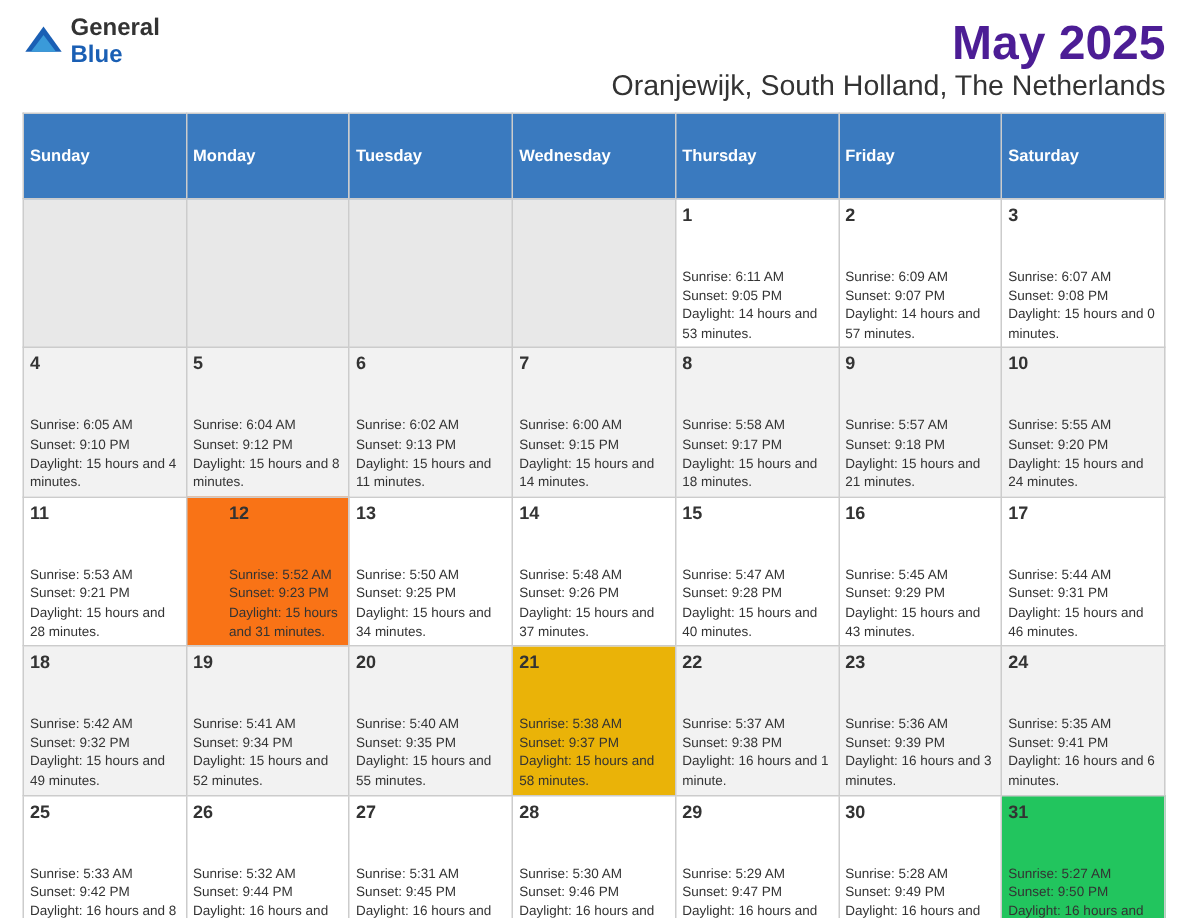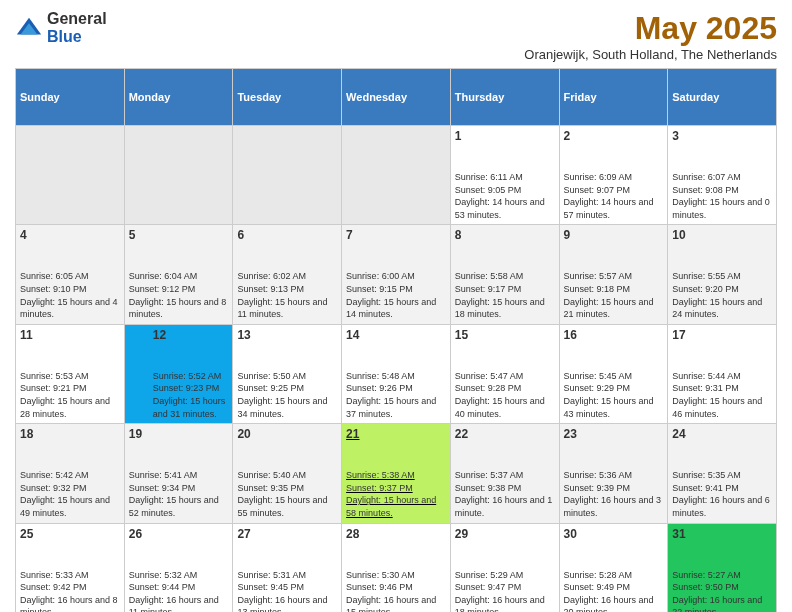--- a/index.html
+++ b/index.html
@@ -44,24 +44,24 @@
     .logo-icon {
       width: 28px;
       height: 28px;
     }
     .title-block {
       text-align: right;
     }
     .month-title {
       font-size: 32px;
       font-weight: bold;
-      color: #a16207;
+      color: #4c1d95;
     }
     .subtitle {
-      font-size: 13px;
+      font-size: 19px;
       color: #333;
     }
     .calendar {
       width: 100%;
       border-collapse: collapse;
       font-size: 9.5px;
     }
     .calendar th {
       background-color: #3a7abf;
       color: #fff;
@@ -173,21 +173,21 @@
           <td style="background-color: rgb(242, 242, 242);">
             <span class="day-number">10</span>
             <div class="sun-info">Sunrise: 5:55 AM<br>Sunset: 9:20 PM<br>Daylight: 15 hours and 24 minutes.</div>
           </td>
         </tr>
         <tr>
           <td style="background-color: rgb(255, 255, 255);">
             <span class="day-number">11</span>
             <div class="sun-info">Sunrise: 5:53 AM<br>Sunset: 9:21 PM<br>Daylight: 15 hours and 28 minutes.</div>
           </td>
-          <td style="background-color: #0ea5e9; padding-left: 28px;">
+          <td style="background-color: #f97316; padding-left: 28px;">
             <span class="day-number">12</span>
             <div class="sun-info">Sunrise: 5:52 AM<br>Sunset: 9:23 PM<br>Daylight: 15 hours and 31 minutes.</div>
           </td>
           <td style="background-color: rgb(255, 255, 255);">
             <span class="day-number">13</span>
             <div class="sun-info">Sunrise: 5:50 AM<br>Sunset: 9:25 PM<br>Daylight: 15 hours and 34 minutes.</div>
           </td>
           <td style="background-color: rgb(255, 255, 255);">
             <span class="day-number">14</span>
             <div class="sun-info">Sunrise: 5:48 AM<br>Sunset: 9:26 PM<br>Daylight: 15 hours and 37 minutes.</div>
@@ -211,21 +211,21 @@
             <div class="sun-info">Sunrise: 5:42 AM<br>Sunset: 9:32 PM<br>Daylight: 15 hours and 49 minutes.</div>
           </td>
           <td style="background-color: rgb(242, 242, 242);">
             <span class="day-number">19</span>
             <div class="sun-info">Sunrise: 5:41 AM<br>Sunset: 9:34 PM<br>Daylight: 15 hours and 52 minutes.</div>
           </td>
           <td style="background-color: rgb(242, 242, 242);">
             <span class="day-number">20</span>
             <div class="sun-info">Sunrise: 5:40 AM<br>Sunset: 9:35 PM<br>Daylight: 15 hours and 55 minutes.</div>
           </td>
-          <td style="background-color: #bef264; text-decoration: underline;">
+          <td style="background-color: #eab308;">
             <span class="day-number">21</span>
             <div class="sun-info">Sunrise: 5:38 AM<br>Sunset: 9:37 PM<br>Daylight: 15 hours and 58 minutes.</div>
           </td>
           <td style="background-color: rgb(242, 242, 242);">
             <span class="day-number">22</span>
             <div class="sun-info">Sunrise: 5:37 AM<br>Sunset: 9:38 PM<br>Daylight: 16 hours and 1 minute.</div>
           </td>
           <td style="background-color: rgb(242, 242, 242);">
             <span class="day-number">23</span>
             <div class="sun-info">Sunrise: 5:36 AM<br>Sunset: 9:39 PM<br>Daylight: 16 hours and 3 minutes.</div>

